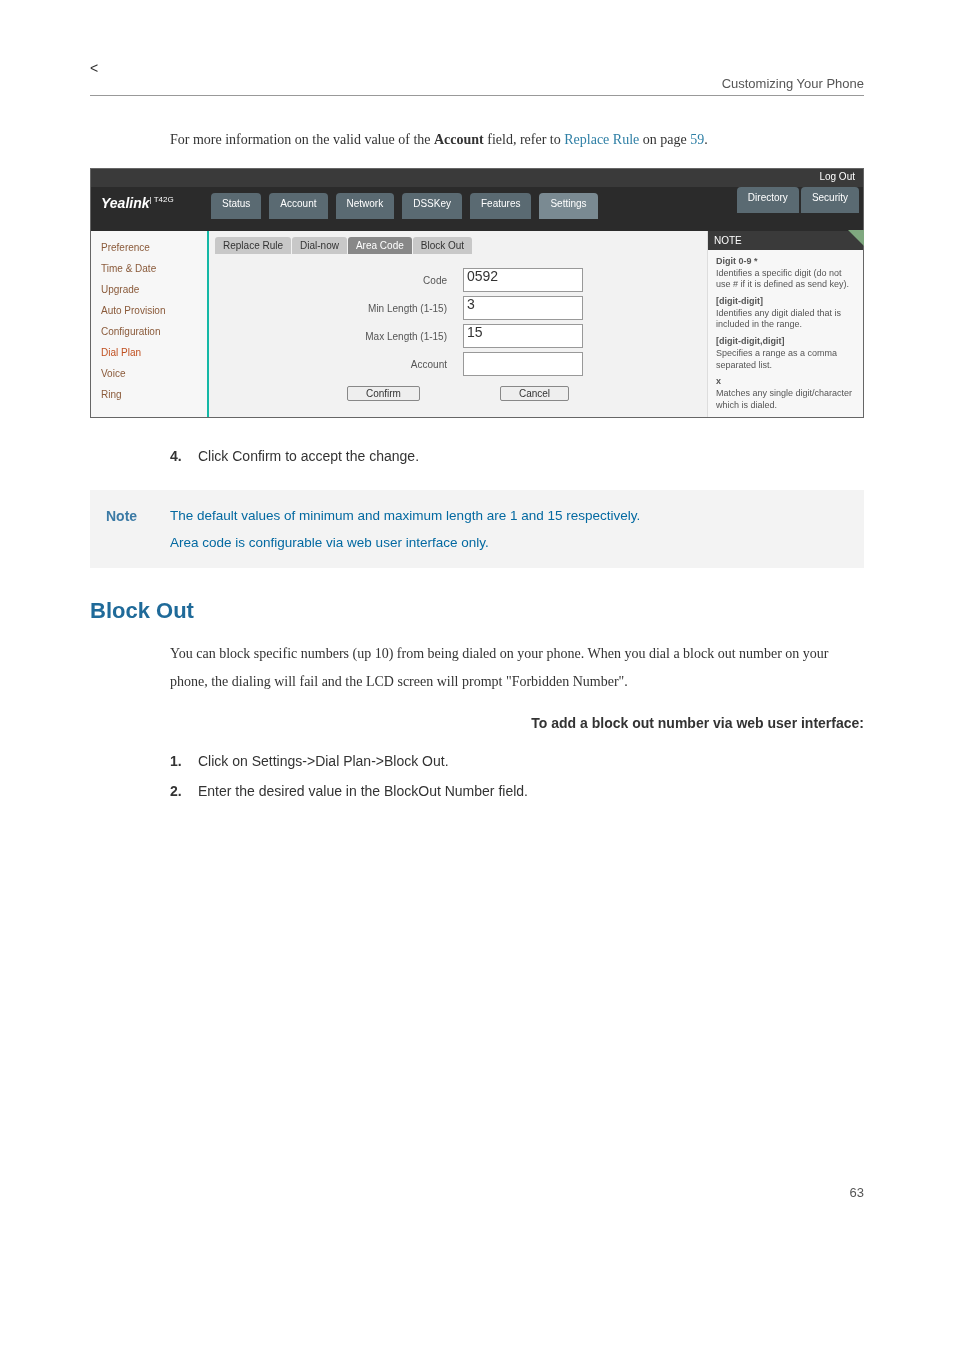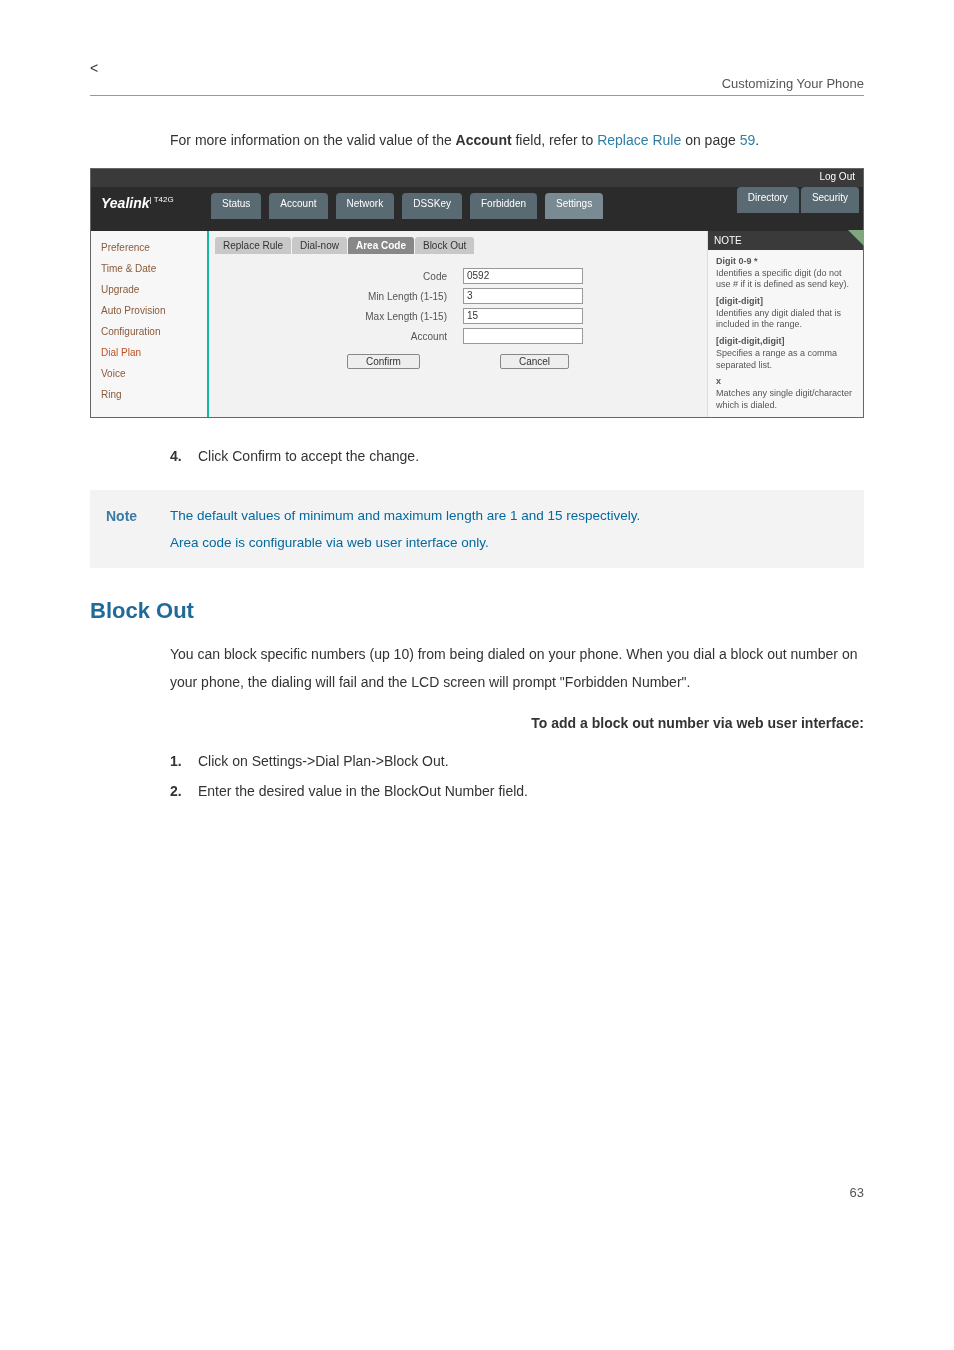--- a/index.html
+++ b/index.html
@@ -17,20 +17,21 @@
       padding-bottom: 4px;
       margin-bottom: 30px;
       text-align: right;
       font-size: 13px;
       color: #555;
     }
     .body-text {
       margin-left: 80px;
       line-height: 2;
       margin-bottom: 14px;
+      font-family: Liberation Serif, serif;
     }
     .body-text .link { color: #2e7fa5; }
     .body-text .bold { font-weight: bold; }
     .screenshot {
       margin: 10px 0 24px 0;
       border: 1px solid #666;
       background: #f5f5f5;
       font-size: 10px;
       position: relative;
     }
@@ -88,25 +89,25 @@
       padding: 6px 
     }
     .ss-subtabs { display: flex; gap: 1px; margin-bottom: 8px;}
     .ss-subtab {
       background: #c8c8c8;
       padding: 3px 8px;
       font-size: 10px;
       color: #333;
       border-radius: 3px 3px 0 0;
     }
-    .ss-subtab.active { background: #888; color: #fff; font-weight: bold; }
+    .ss-subtab.active { background: #888; color: #fff; }
     .ss-form { padding: 6px 60px; }
     .ss-row { display: flex; align-items: center; margin-bottom: 4px; justify-content: center; gap: 10px;}
     .ss-label { width: 120px; text-align: right; font-size: 10px; color: #555; padding-right: 6px;}
-    .ss-input { width: 120px; height: 16px; border: 1px solid #999; background:#fff; font-size:10px; padding: 0 3px; line-height:14px;}
+    .ss-input { width: 120px; height: 24px; border: 1px solid #999; background:#fff; font-size:14px; padding: 0 3px; line-height:14px;}
     .ss-btnrow { display:flex; gap: 80px; margin-top: 10px; justify-content:center;}
     .ss-btn { border:1px solid #888; background:#eee; padding: 1px 18px; font-size:10px; border-radius:2px;}
     .ss-note {
       width: 156px;
       background: #f7f7f7;
       border-left: 1px solid #ddd;
       padding: 6px 8px;
       font-size: 9px;
       color: #555;
       line-height: 1.3;
@@ -185,21 +186,21 @@
   </div>
   <div class="ss-header">
     <div class="ss-logo">
       <span>Yealink</span><span class="sub">| T42G</span>
     </div>
     <div class="ss-tabs">
       <div class="ss-tab">Status</div>
       <div class="ss-tab">Account</div>
       <div class="ss-tab">Network</div>
       <div class="ss-tab">DSSKey</div>
-      <div class="ss-tab">Forbidden</div>
+      <div class="ss-tab">Features</div>
       <div class="ss-tab active">Settings</div>
     </div>
     <div class="ss-tabs-right">
       <div class="ss-tab">Directory</div>
       <div class="ss-tab">Security</div>
     </div>
   </div>
   <div class="ss-body">
     <div class="ss-sidebar">
       <div class="ss-side-item">Preference</div>

